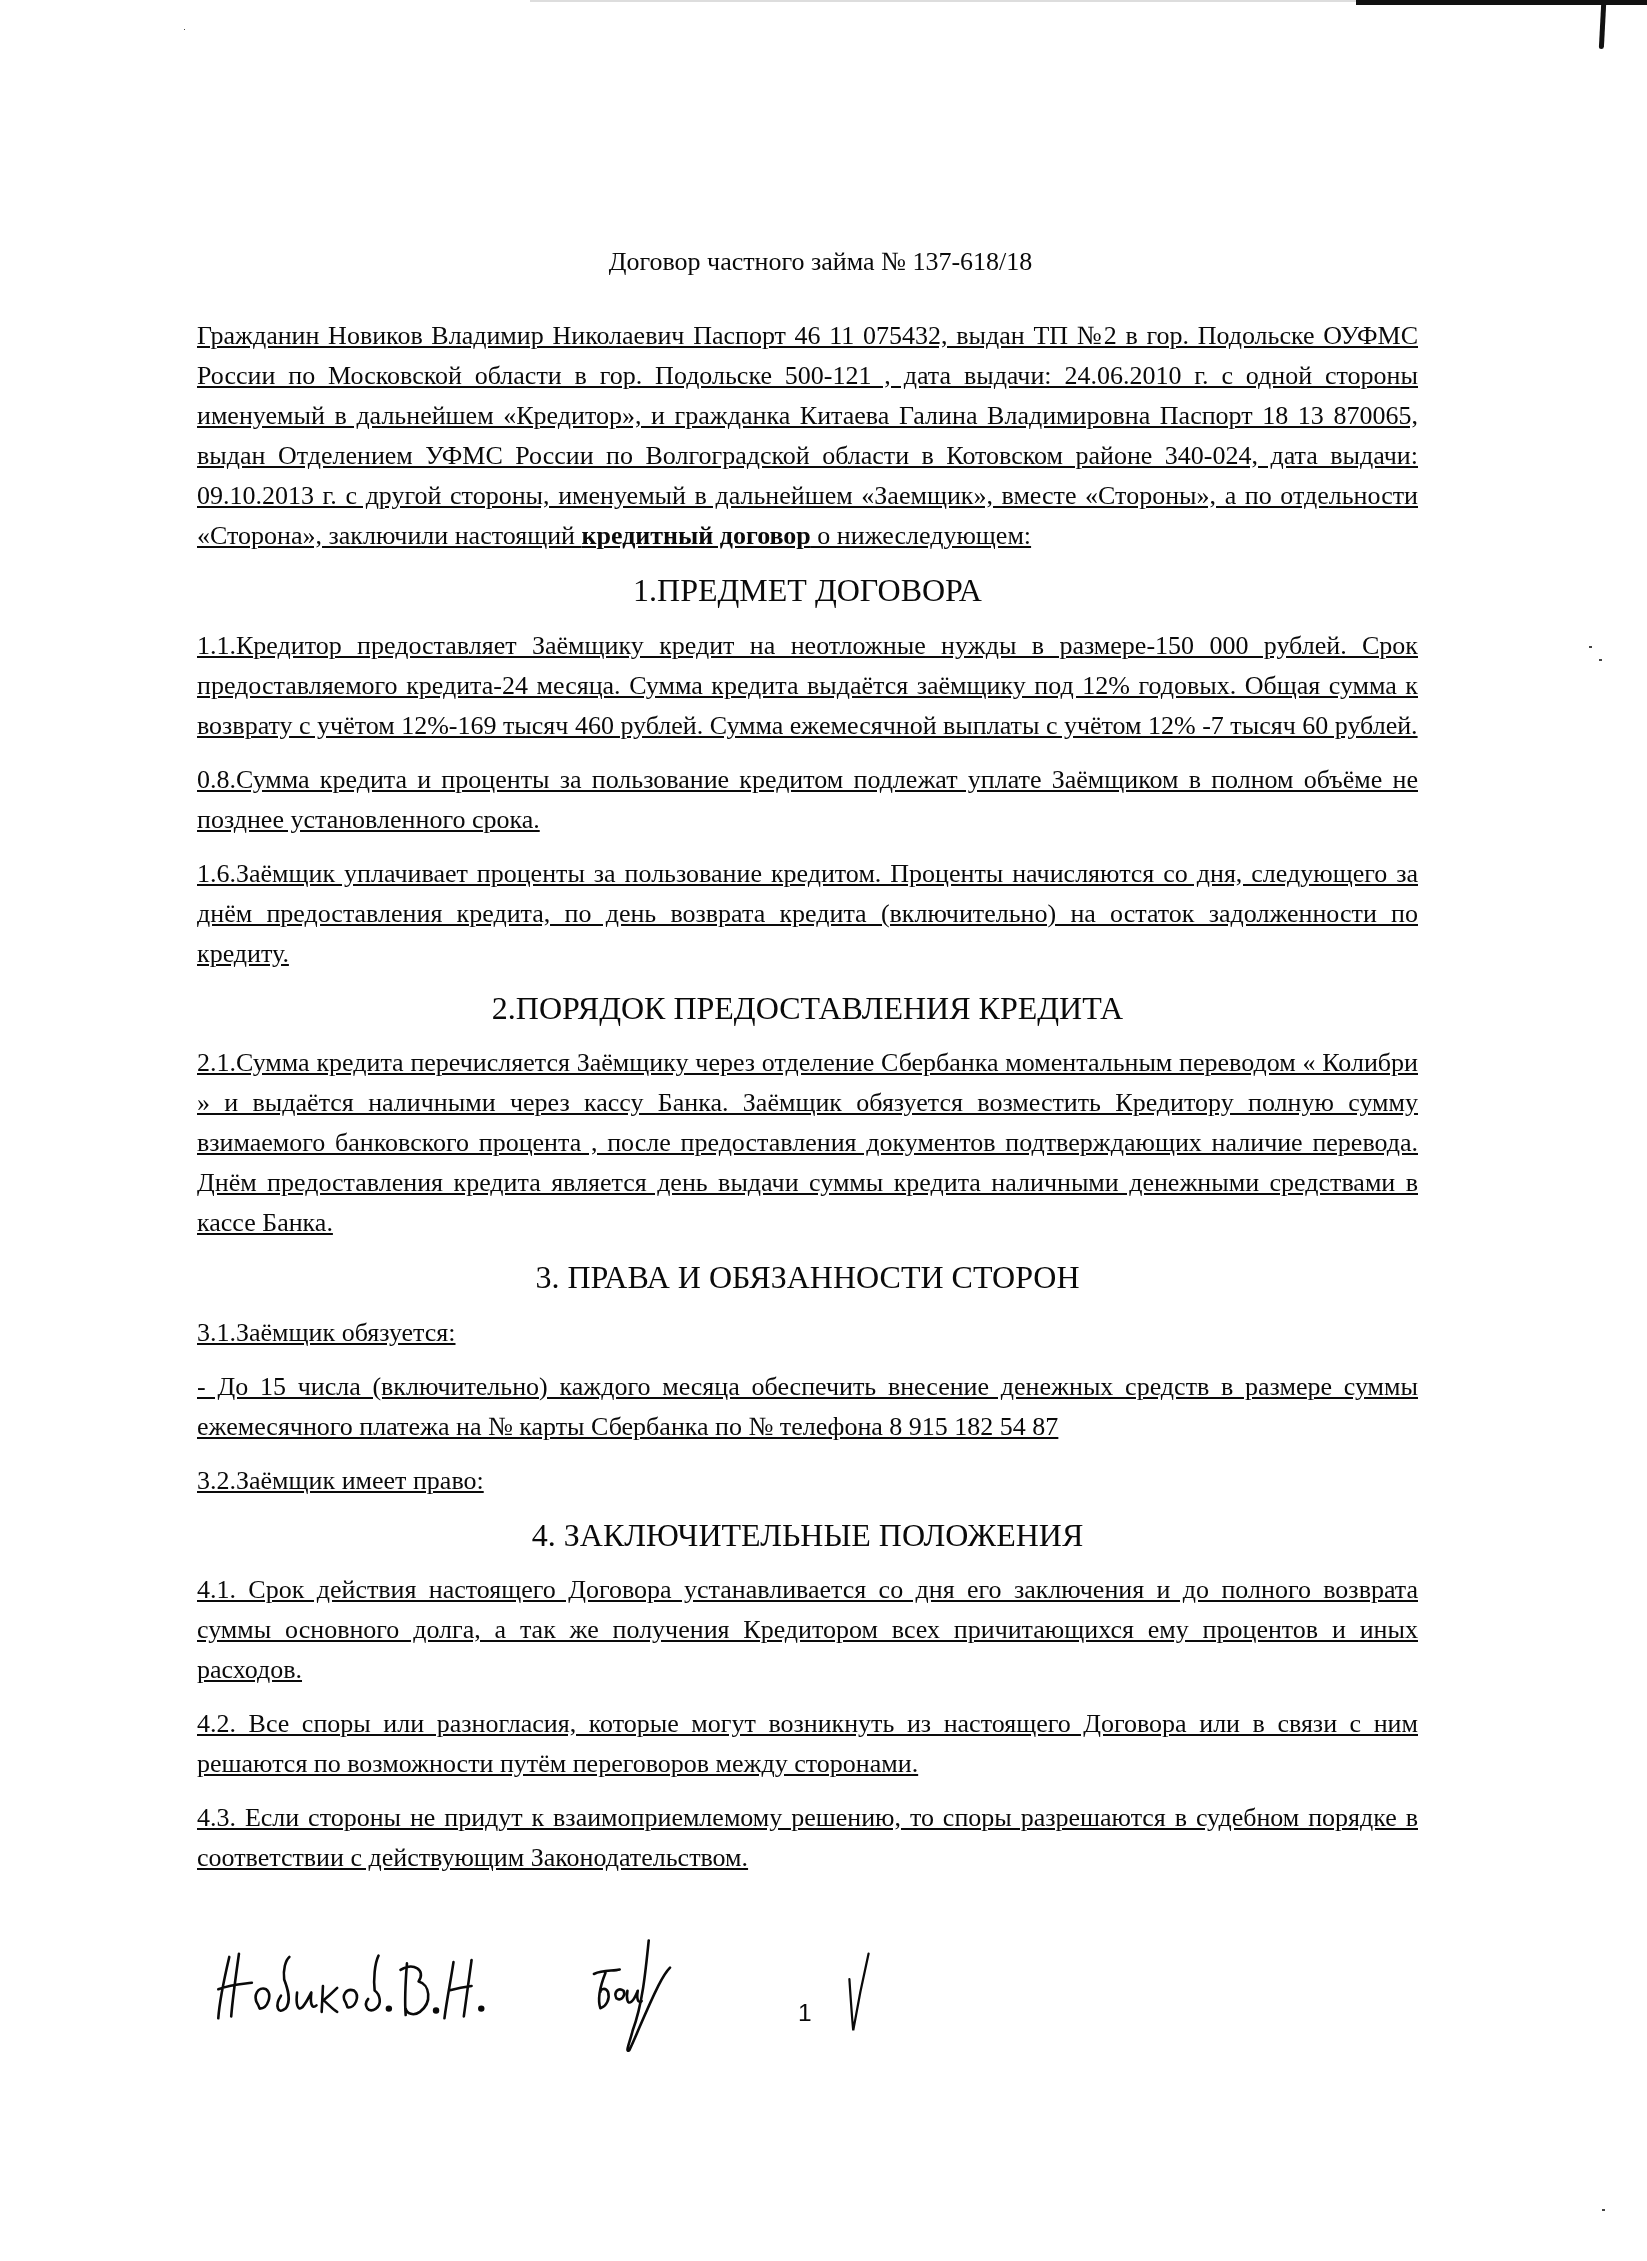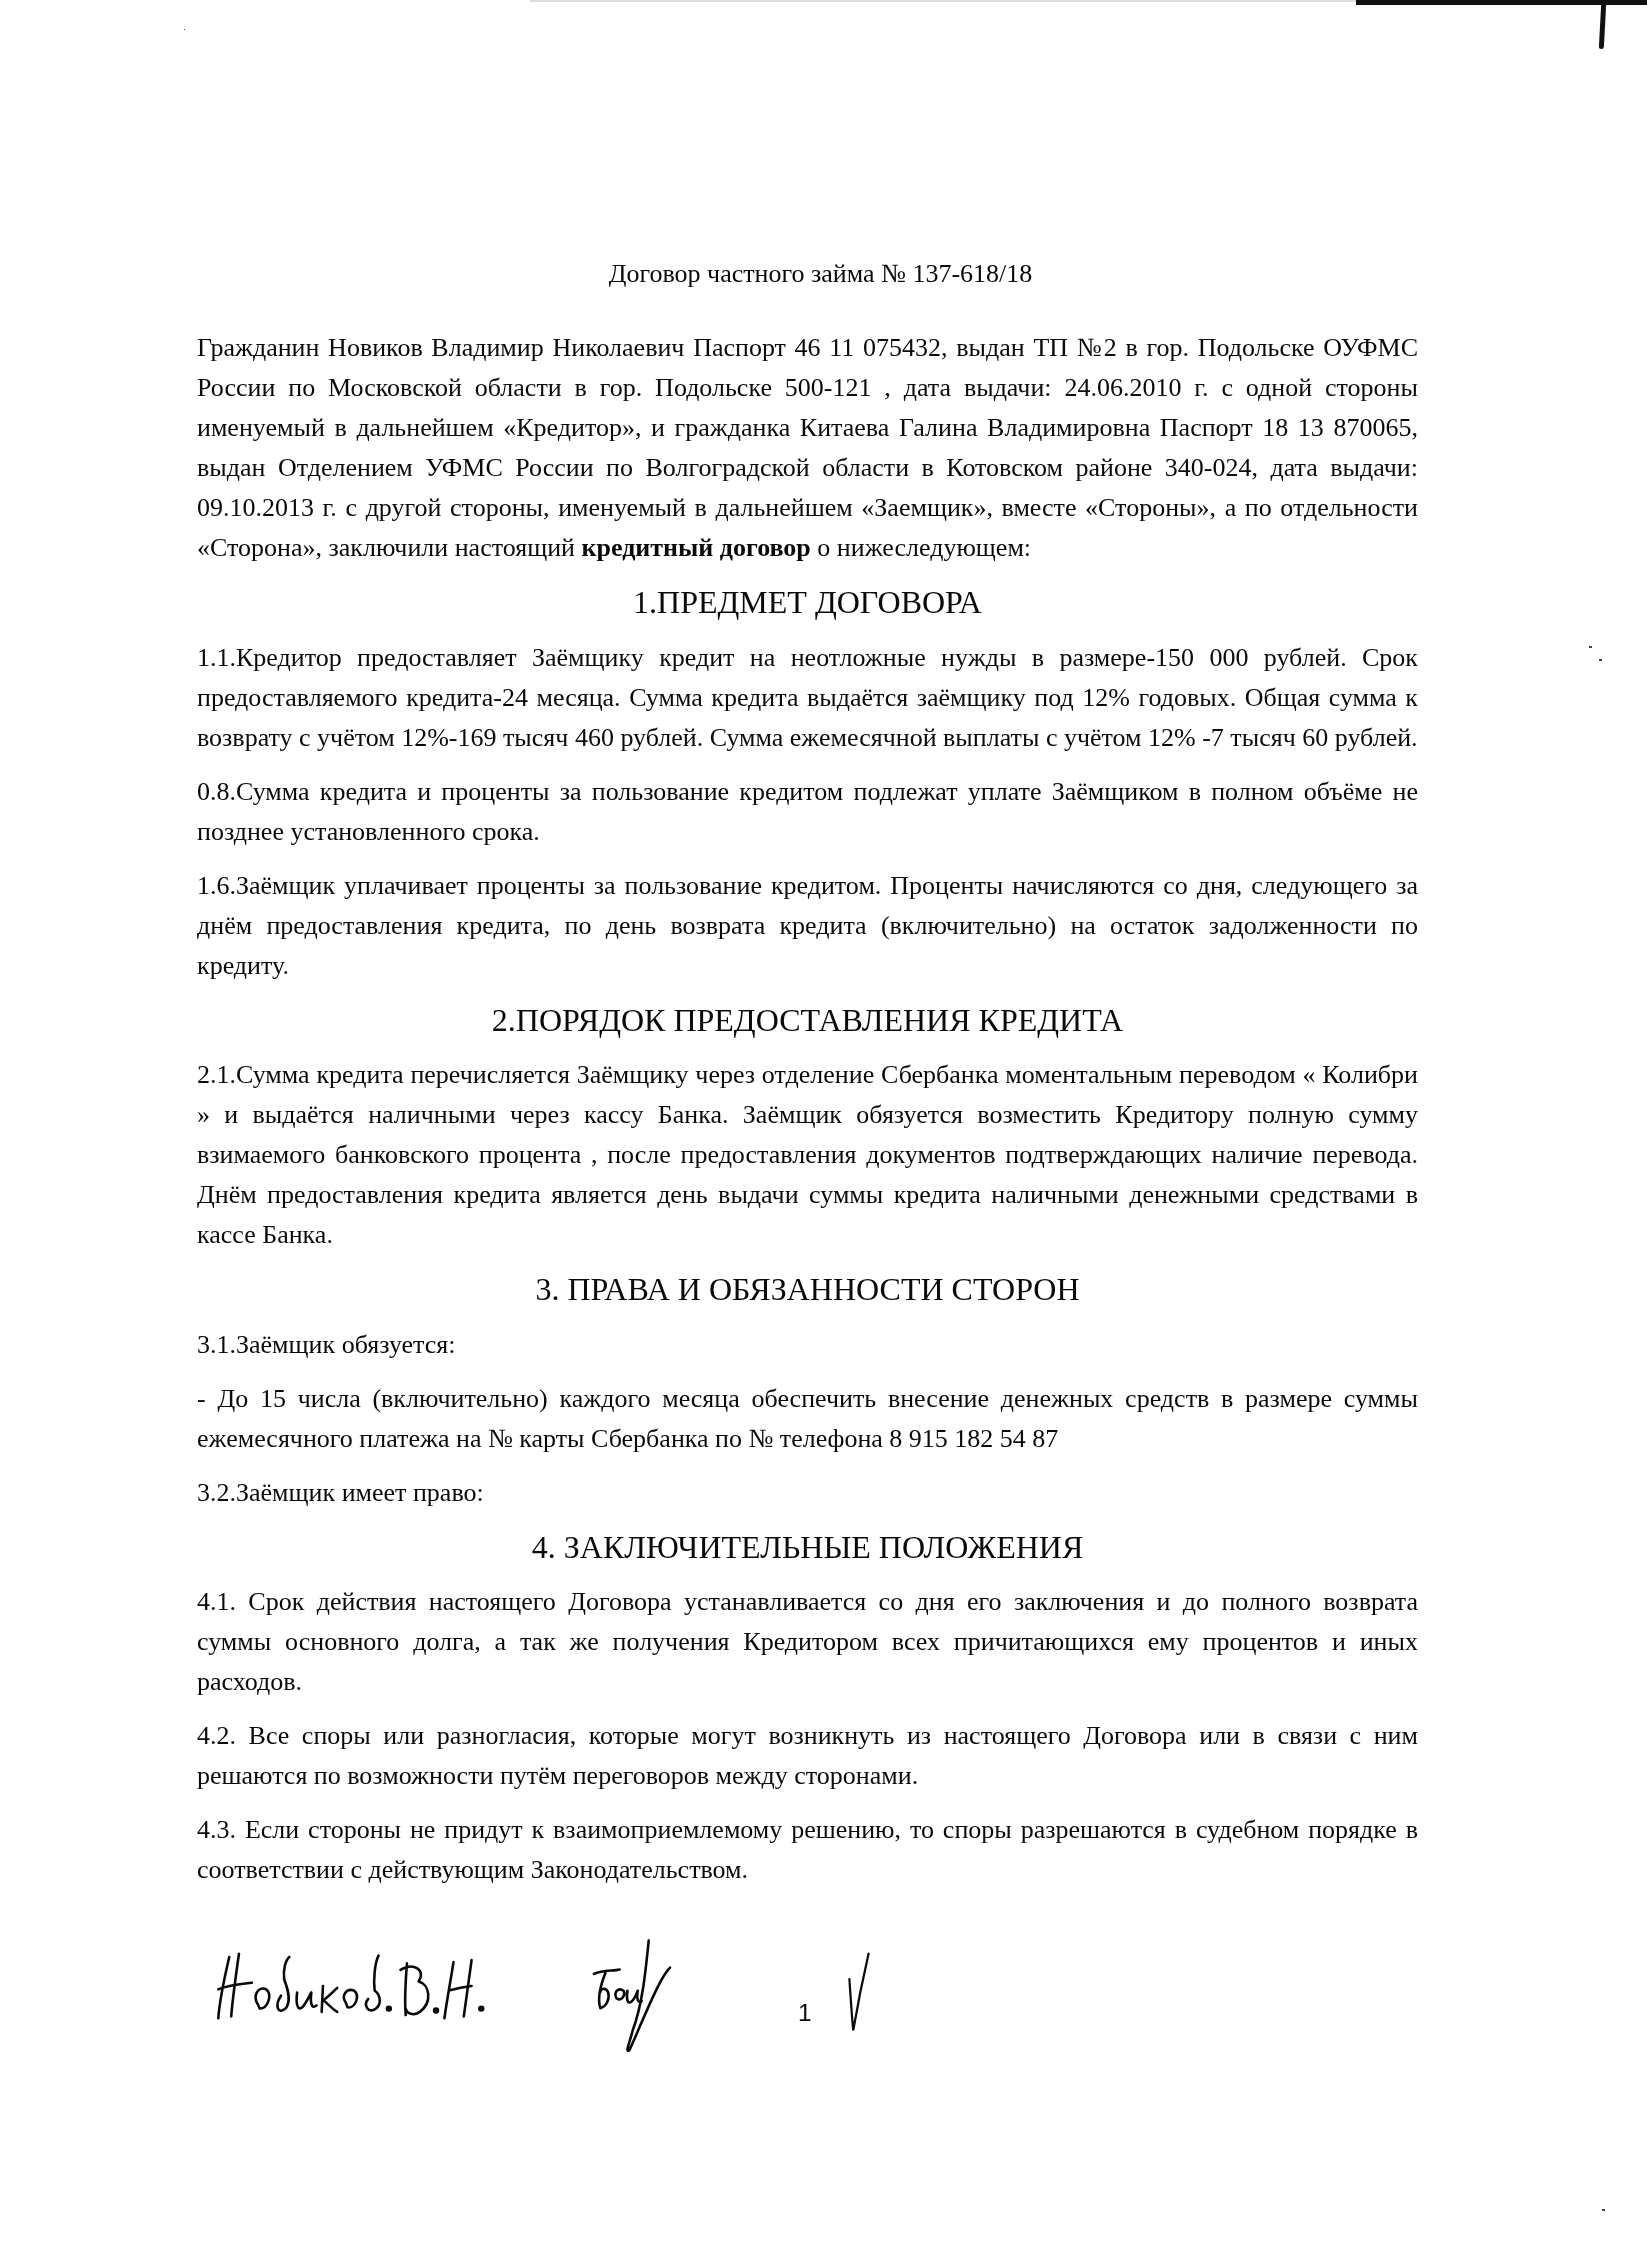--- a/index.html
+++ b/index.html
@@ -2,24 +2,24 @@
 <html style="font-size:10.3px"><head>
 <meta charset="utf-8">
 <style>
   html, body { margin:0; padding:0; background:#ffffff; }
   body { width:1647px; height:2261px; position:relative; overflow:hidden;
          font-family:"Liberation Serif", "DejaVu Serif", serif; color:#0a0a0a; }
   .topbar { position:absolute; left:1356px; top:0; width:291px; height:5.2px; background:#111; }
   .topbar-thin { position:absolute; left:530px; top:0; width:827px; height:1.9px; background:#ddd; }
   .corner-mark { position:absolute; left:1600px; top:3.9px; width:5.2px; height:45px;
                  background:#111; border-radius:0 0 2.6px 2.6px; transform:skewX(-3deg); }
-  .page { position:absolute; left:197px; top:257px; width:1221px; }
+  .page { position:absolute; left:197px; top:245px; width:1221px; }
   .title { text-align:center; font-size:26px; margin:0 0 37px 0; line-height:34px; padding-left:26px; }
   p { margin:0; font-size:26px; line-height:40px; text-align:justify; text-align-last:left; }
-  .para { margin-bottom:14px; }
+  .para { margin-bottom:14px;text-decoration:underline; }
   .section-heading { text-align:center; text-align-last:center; font-size:32px; line-height:40px; margin:6.5px 0 15.5px 0; }
   .bold { font-weight:bold; }
   .sig { position:absolute; }
   .page-num { position:absolute; left:798px; top:1999px; font-family:"Liberation Sans", sans-serif; font-size:24.5px; }
   .speck { position:absolute; width:2.6px; height:1.9px; background:#444; }
 </style>
 </head>
 <body>
 
 <div class="topbar-thin"></div>

